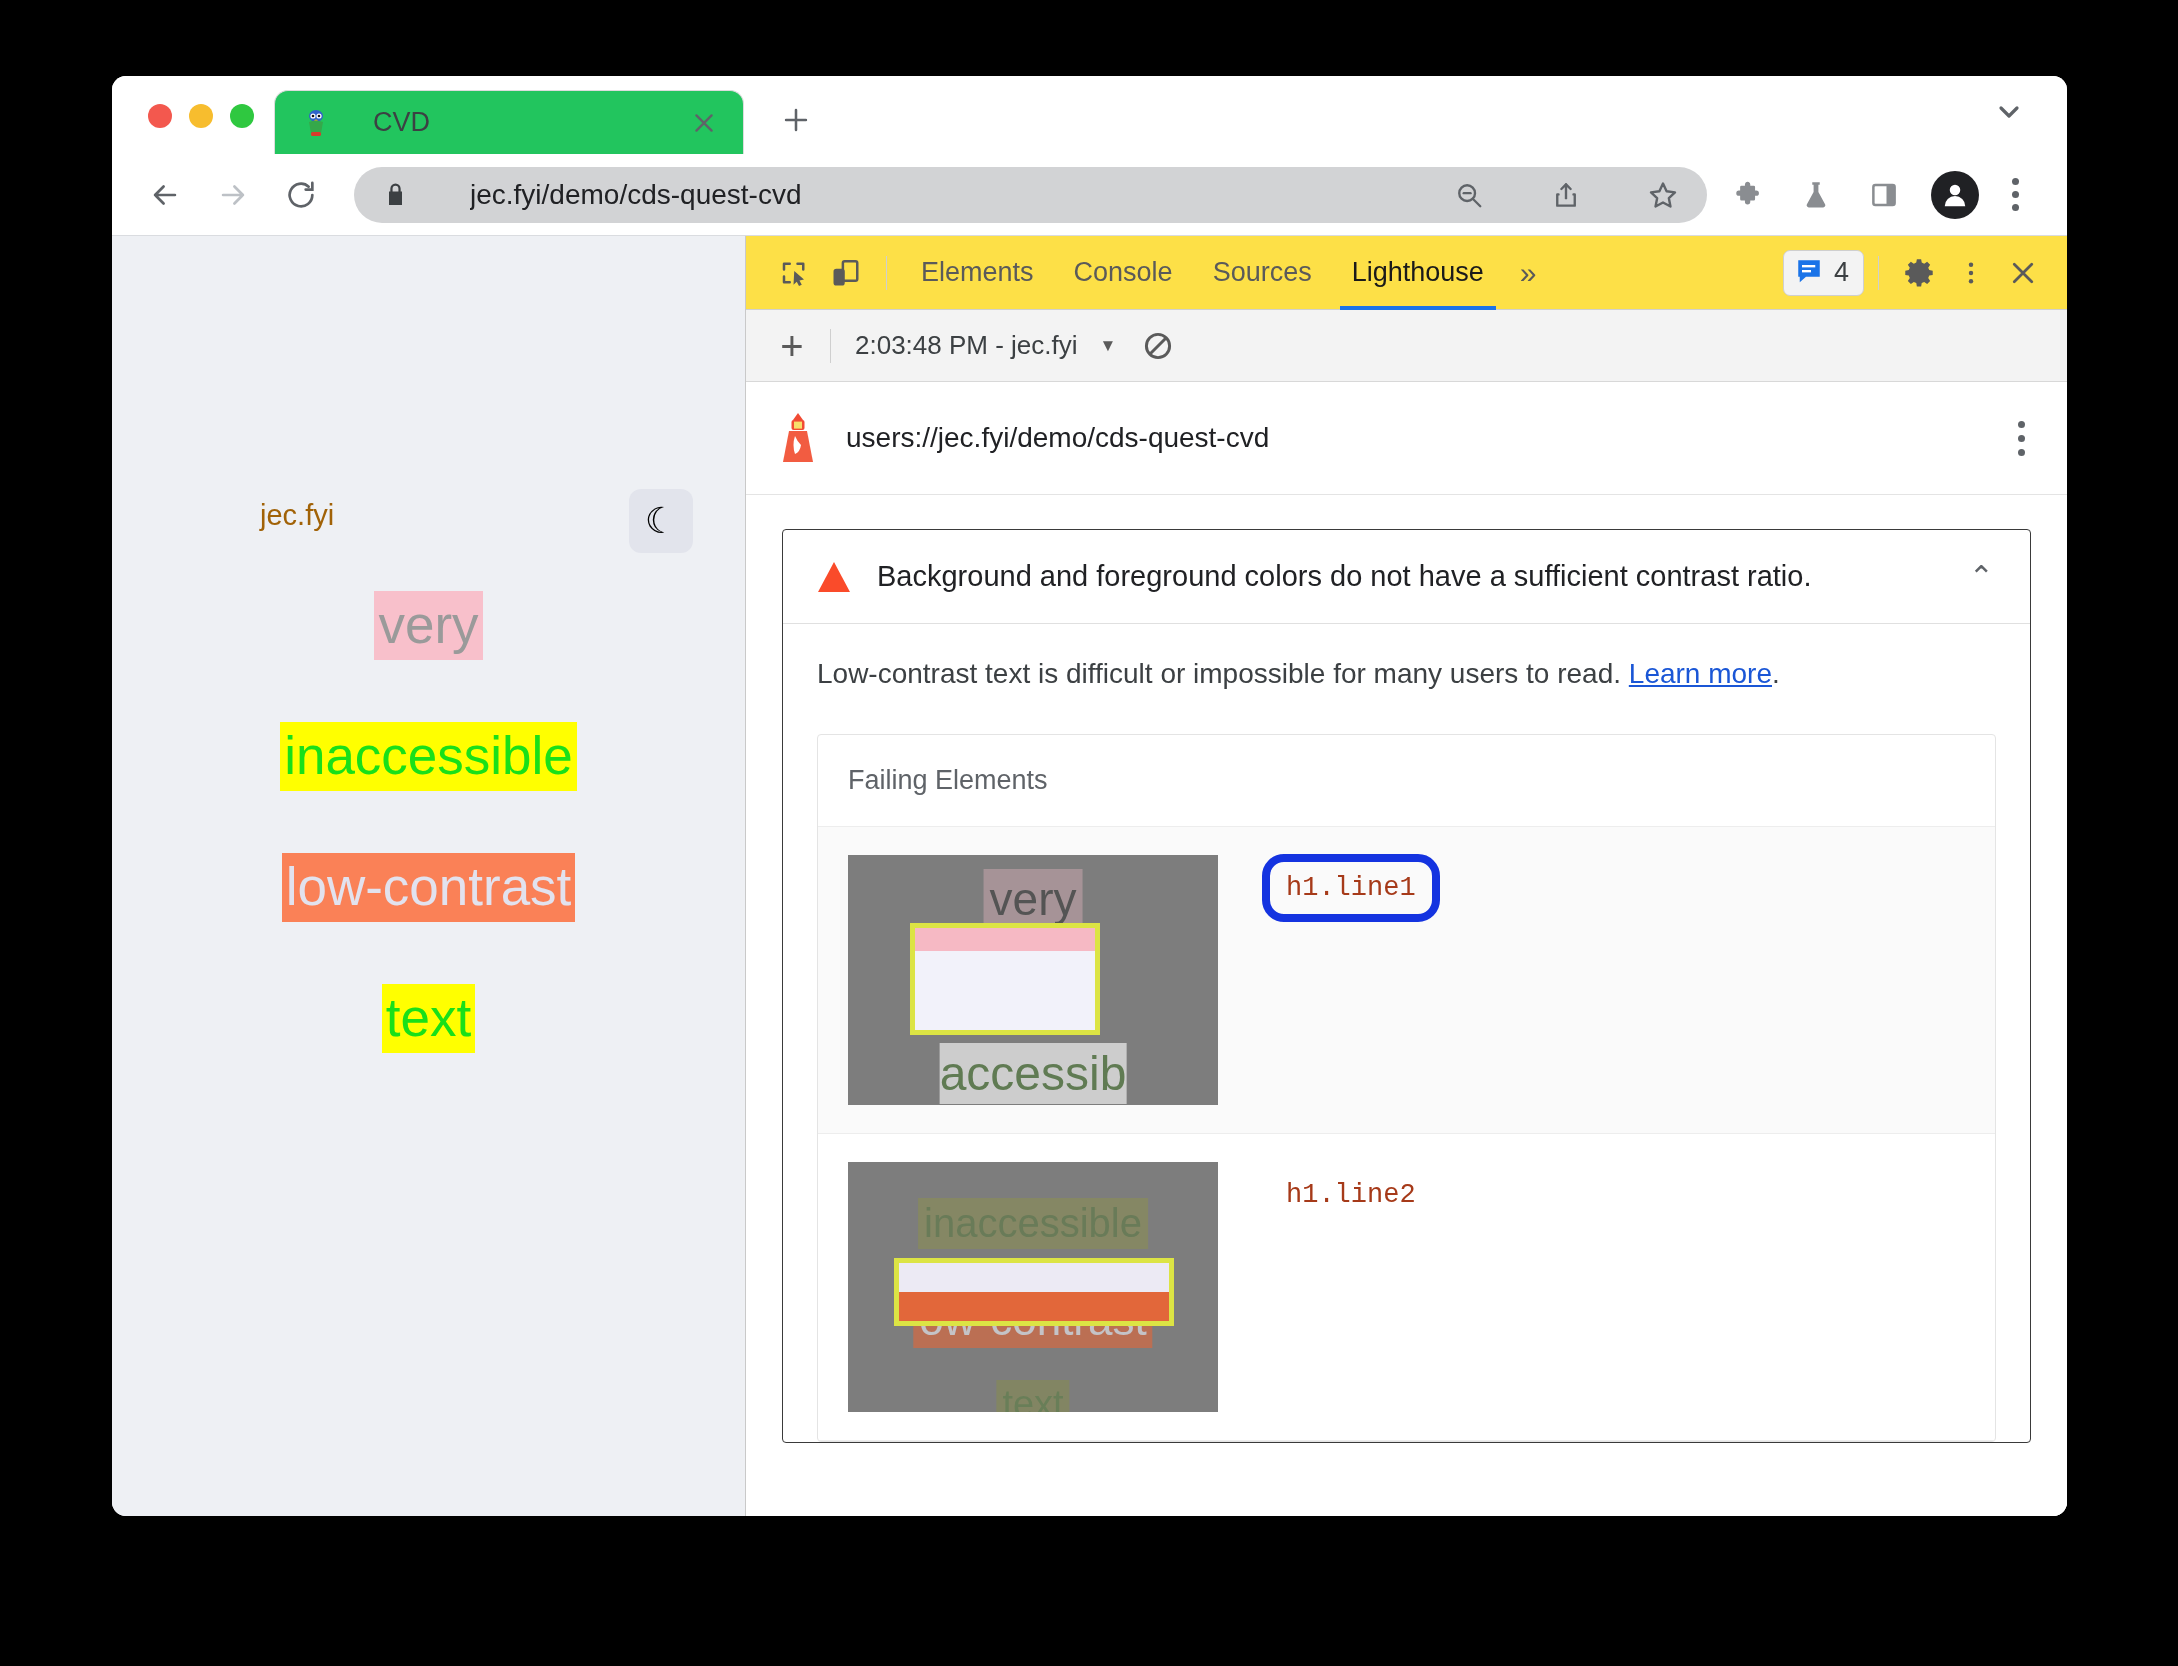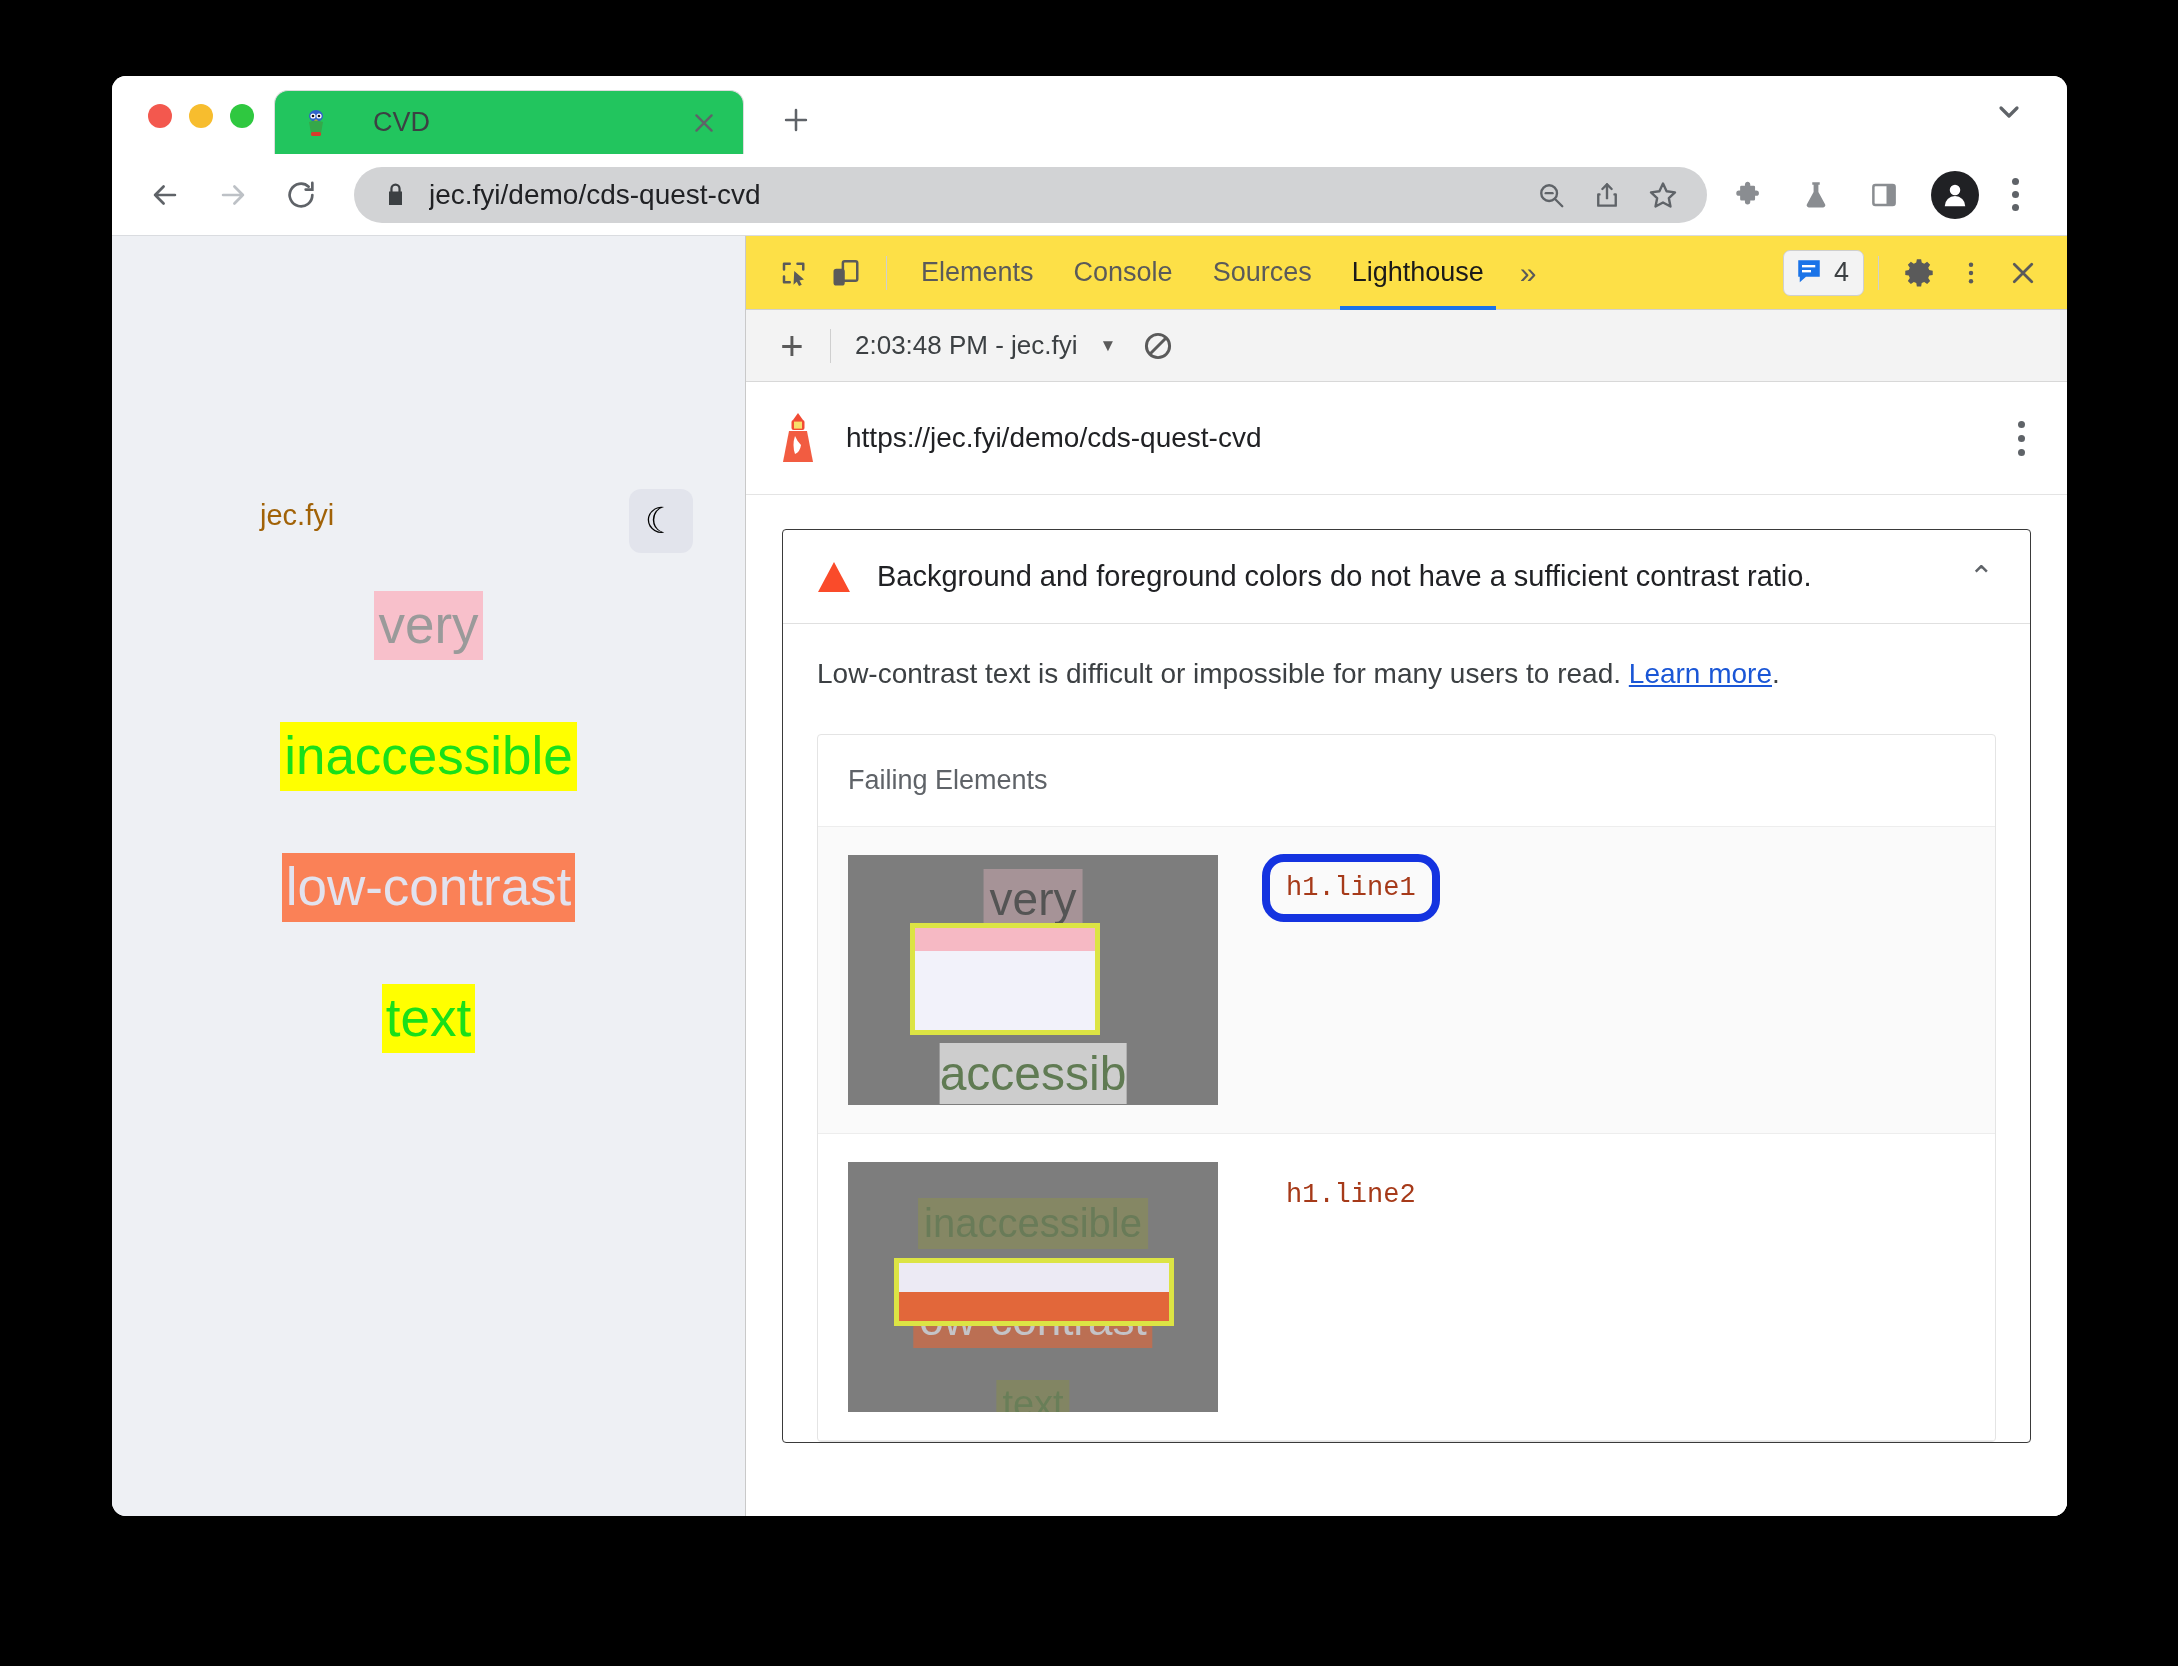--- a/index.html
+++ b/index.html
@@ -115,20 +115,21 @@
     flex: 1;
     height: 56px;
     background: #d2d3d5;
     border-radius: 28px;
     display: flex;
     align-items: center;
     padding: 0 18px 0 28px;
     margin-left: 12px;
     box-sizing: border-box;
     min-width: 0;
+    gap: 41px;
   }
   #omnibox-lock { margin-right: 20px; display:flex; align-items:center; flex:0 0 auto;}
   #omnibox-url {
     flex: 1;
     font-size: 28px;
     color: #202124;
     white-space: nowrap;
     overflow: hidden;
     min-width: 0;
   }
@@ -680,21 +681,21 @@
         <div id="lh-report-header">
           <div id="lh-logo">
             <svg viewBox="0 0 44 52" width="44" height="52">
               <path d="M22 1 L27 8 H17 Z" fill="#f14b34"></path>
               <rect x="15.5" y="8" width="13" height="10" rx="2" fill="#f14b34"></rect>
               <rect x="18" y="9.6" width="8" height="7" fill="#f7df6b"></rect>
               <path d="M13 19 H31 L37 50 H7 Z" fill="#f25c41"></path>
               <path d="M19 24 q-3 9 0 18 q5 -2 6 -9 q-4 -4 -6 -9z" fill="#ffffff"></path>
             </svg>
           </div>
-          <div id="lh-report-url">https://jec.fyi/demo/cds-quest-cvd</div>
+          <div id="lh-report-url">users://jec.fyi/demo/cds-quest-cvd</div>
           <div id="lh-report-menu">
             <div class="lh-menu-dot"></div>
             <div class="lh-menu-dot"></div>
             <div class="lh-menu-dot"></div>
           </div>
         </div>
 
 
         <div id="audit-card">
           <div id="audit-head">

